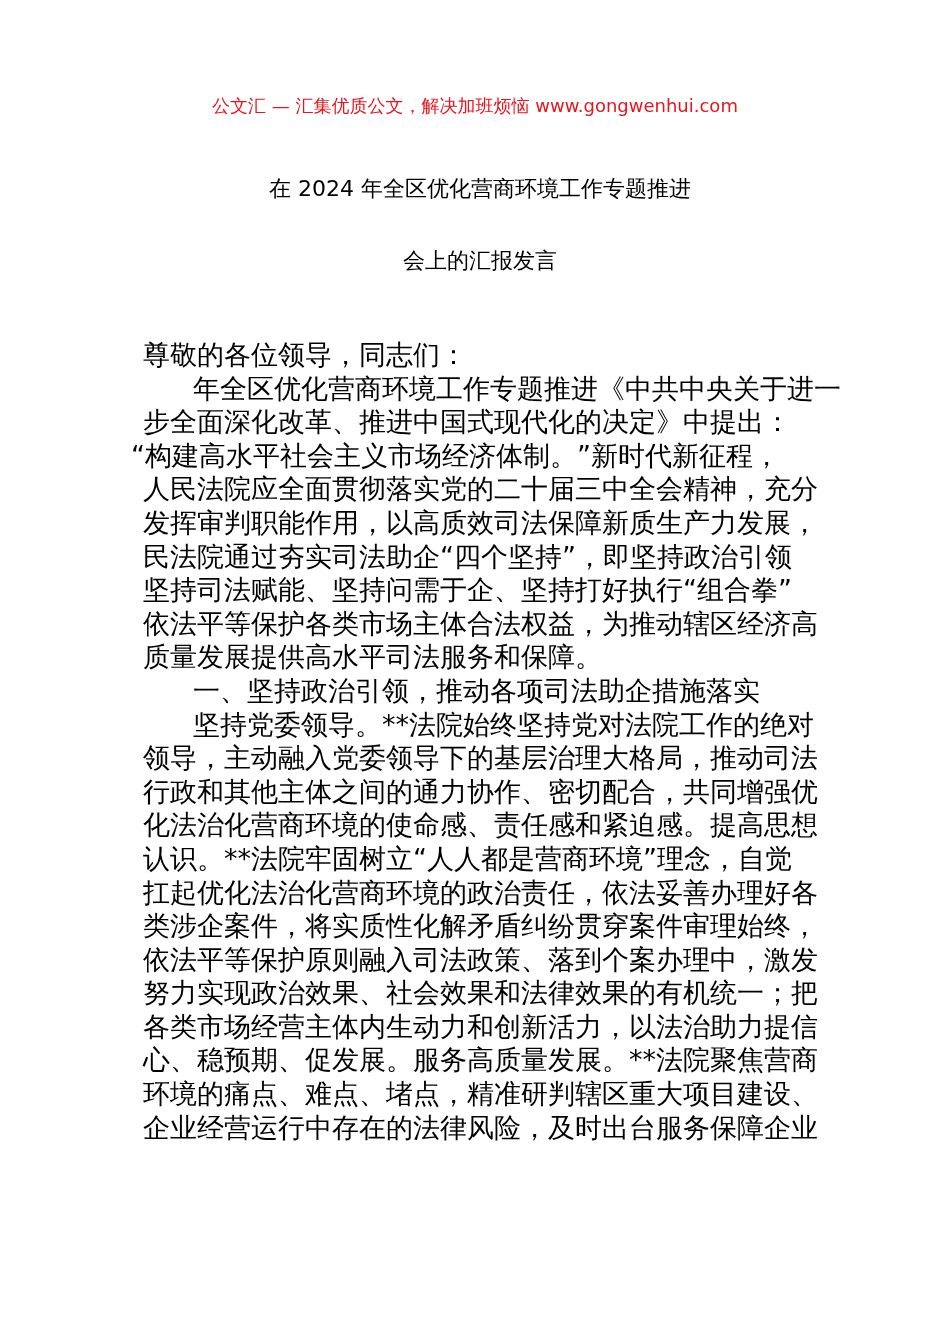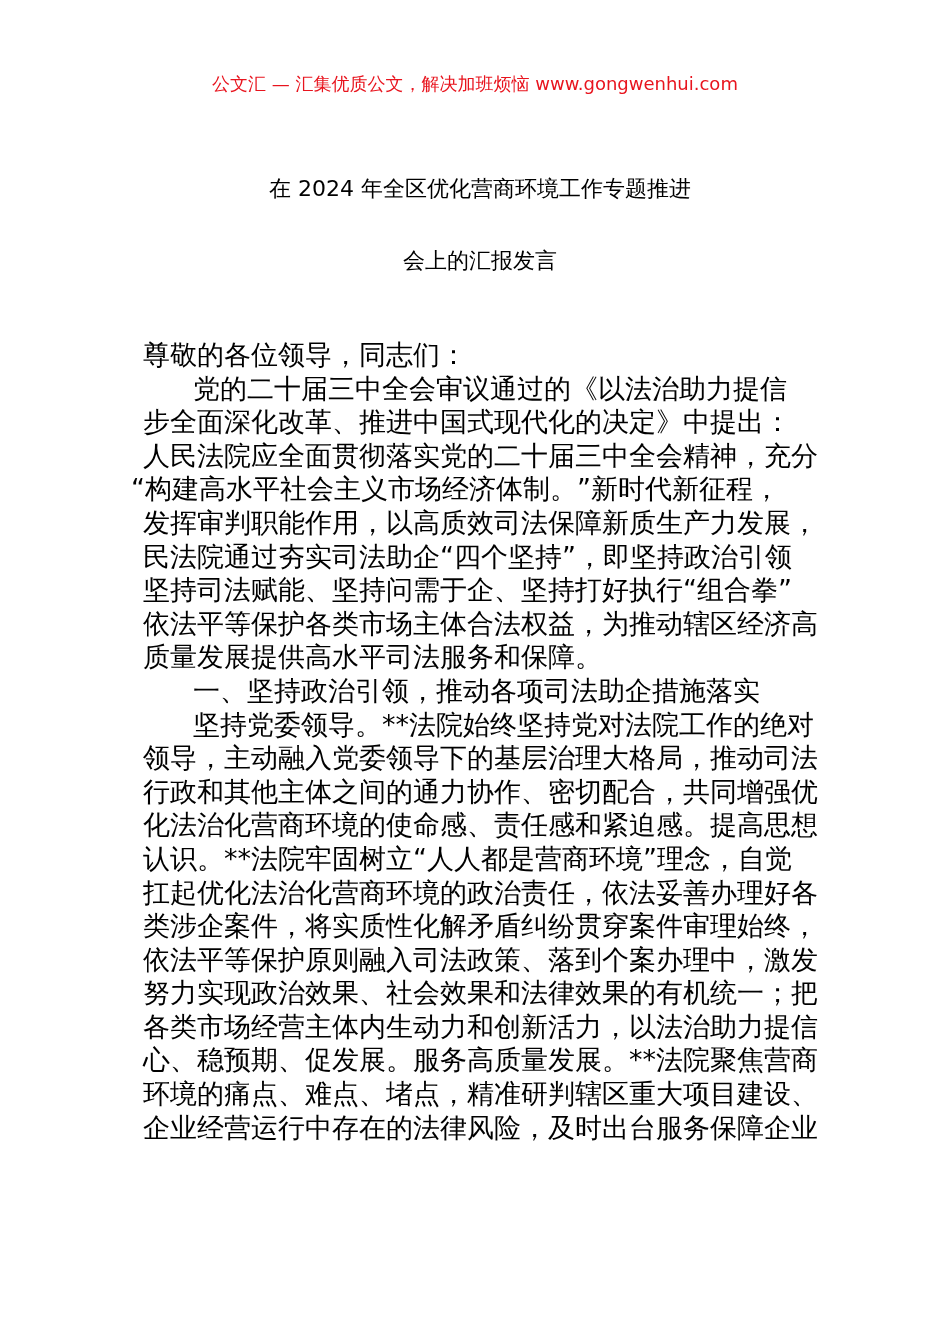--- a/index.html
+++ b/index.html
@@ -1,18 +1,18 @@
 <!DOCTYPE html>
 <html><head>
 <meta charset="utf-8">
 <style>
   html, body { margin: 0; padding: 0; background: #ffffff; }
   body { width: 950px; height: 1344px; position: relative; overflow: hidden;
          font-family: "DejaVu Sans", "Liberation Sans", sans-serif; color: #000; }
-  .header { position: absolute; top: 72px; left: 0; width: 950px; text-align: center;
+  .header { position: absolute; top: 94px; left: 0; width: 950px; text-align: center;
             font-size: 18px; color: #e8141e; letter-spacing: 0; }
   .title { position: absolute; top: 153px; left: 140px; width: 680px; text-align: center;
            font-size: 22px; line-height: 72px; }
   .body { position: absolute; top: 338px; left: 143px; width: 670px;
           font-size: 27px; line-height: 33.6px; }
   .body p { margin: 0; text-align: justify; text-align-last: left; }
   .indent { text-indent: 50px; }
   .line { display: block; white-space: nowrap; }
 </style>
 </head>
@@ -22,24 +22,24 @@
 
 <div class="title">
   <span class="line">在 2024 年全区优化营商环境工作专题推进</span>
   <span class="line">会上的汇报发言</span>
 </div>
 
 <div class="body">
   <p>尊敬的各位领导，同志们：</p>
 
   <p>
-    <span class="line" style="padding-left:50px">党的二十届三中全会审议通过的《以法治助力提信</span>
+    <span class="line" style="padding-left:50px">年全区优化营商环境工作专题推进《中共中央关于进一</span>
     <span class="line">步全面深化改革、推进中国式现代化的决定》中提出：</span>
+    <span class="line" style="margin-left:-12px">“构建高水平社会主义市场经济体制。”新时代新征程，</span>
     <span class="line">人民法院应全面贯彻落实党的二十届三中全会精神，充分</span>
-    <span class="line" style="margin-left:-12px">“构建高水平社会主义市场经济体制。”新时代新征程，</span>
     <span class="line">发挥审判职能作用，以高质效司法保障新质生产力发展，</span>
     <span class="line">民法院通过夯实司法助企“四个坚持”，即坚持政治引领</span>
     <span class="line">坚持司法赋能、坚持问需于企、坚持打好执行“组合拳”</span>
     <span class="line">依法平等保护各类市场主体合法权益，为推动辖区经济高</span>
     <span class="line">质量发展提供高水平司法服务和保障。</span>
   </p>
 
   <p class="indent">一、坚持政治引领，推动各项司法助企措施落实</p>
 
   <p>

